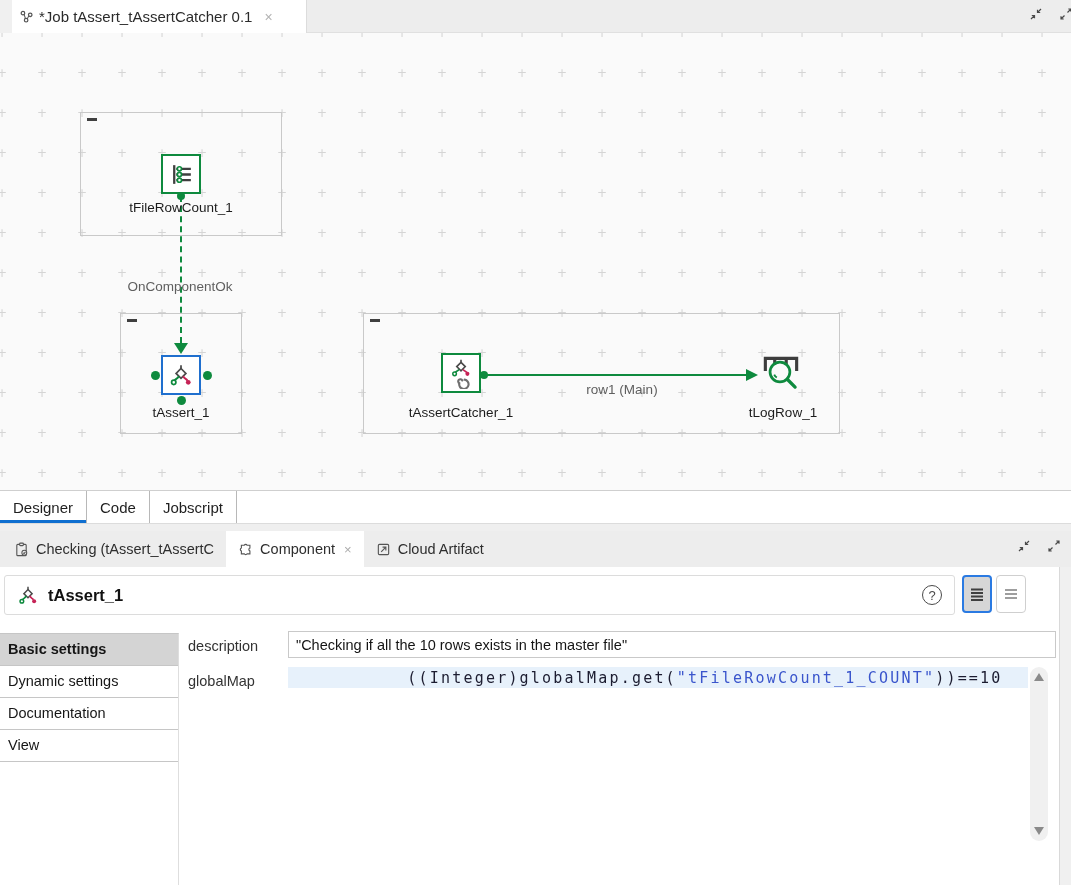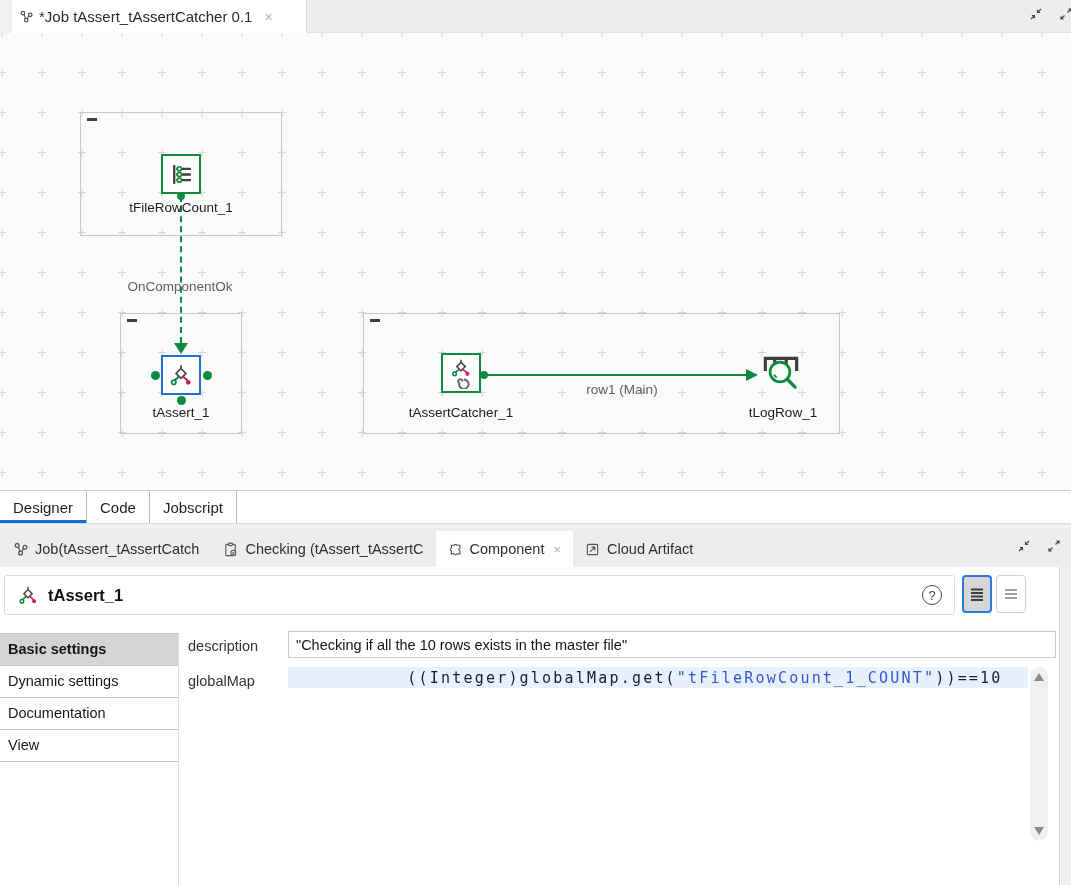--- a/index.html
+++ b/index.html
@@ -535,33 +535,20 @@
   <div class="designtabs">
     <div class="dtab active">Designer</div>
     <div class="dtab">Code</div>
     <div class="dtab">Jobscript</div>
   </div>
   <div class="gapstrip"></div>
 
   <div class="paneltabs">
     <div class="ptab">
       <span>
-          <svg viewBox="0 0 14 14" width="14" height="14">
-            <g stroke="#555" stroke-width="1.3" fill="none">
-              <circle cx="3.2" cy="3.4" r="1.9"></circle>
-              <circle cx="11" cy="5.2" r="1.9"></circle>
-              <circle cx="6.6" cy="11" r="1.9"></circle>
-              <path d="M4.4 4.8 L5.9 9.3 M9.4 6.3 L7.9 9.5" stroke-width="1.1"></path>
-            </g>
-          </svg>
-        </span>
-      <span>Job(tAssert_tAssertCatch</span>
-    </div>
-    <div class="ptab">
-      <span>
           <svg viewBox="0 0 16 16" width="15" height="15">
             <g stroke="#555" stroke-width="1.2" fill="none">
               <rect x="3" y="2.5" width="10" height="12" rx="1"></rect>
               <rect x="6" y="1.2" width="4" height="2.6" rx="0.8" fill="#ededed"></rect>
               <circle cx="11" cy="11.5" r="2.6" fill="#ededed" stroke-width="1.1"></circle>
               <path d="M9.9 11.5 l0.8 0.9 l1.5 -1.8" stroke-width="1.1"></path>
             </g>
           </svg>
         </span>
       <span>Checking (tAssert_tAssertC</span>

